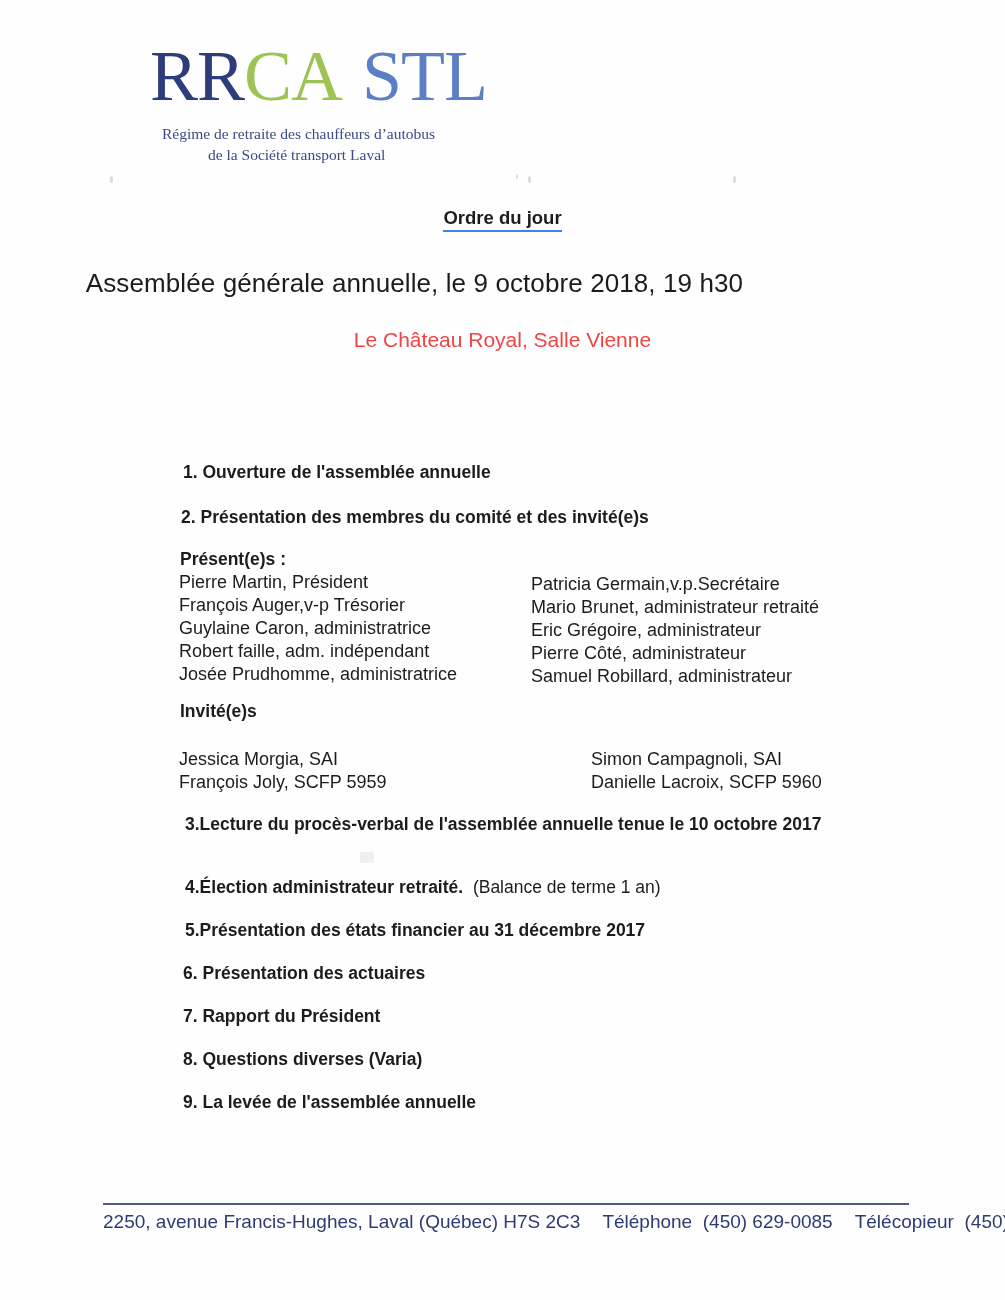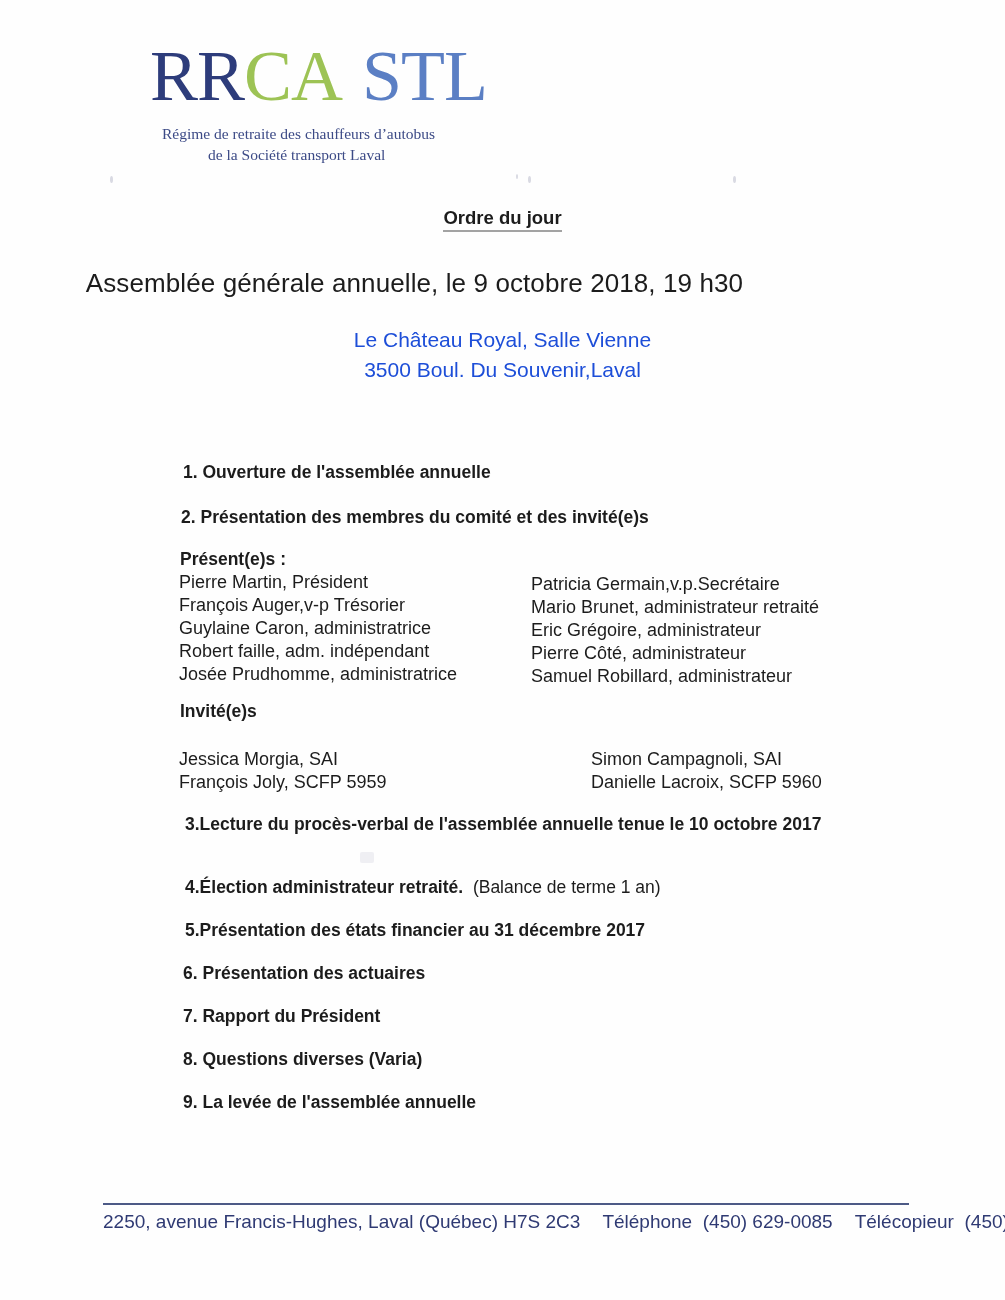--- a/index.html
+++ b/index.html
@@ -70,21 +70,21 @@
     position: absolute;
     left: 0;
     top: 207px;
     width: 1005px;
     text-align: center;
     font-size: 18.5px;
     font-weight: bold;
     color: #1c1c1c;
   }
   .ordre span {
-    border-bottom: 2px solid #a3a3a3;
+    border-bottom: 2px solid #3b82f6;
     padding-bottom: 2px;
   }
 
   .meeting-title {
     position: absolute;
     left: 0;
     top: 268px;
     width: 829px;
     text-align: center;
     font-size: 26px;
@@ -93,21 +93,21 @@
   }
 
   .venue {
     position: absolute;
     left: 0;
     top: 325px;
     width: 1005px;
     text-align: center;
     font-size: 21px;
     line-height: 1.42;
-    color: #1d4ed8;
+    color: #ef4444;
   }
 
   
   .agenda { position: absolute; left: 0; top: 0; width: 1005px; }
 
   .item {
     position: absolute;
     font-size: 17.5px;
     font-weight: bold;
     color: #1c1c1c;
@@ -188,21 +188,20 @@
   <div class="speck" style="left:733px;top:176px;width:3px;height:7px;"></div>
   <div class="speck" style="left:516px;top:174px;width:2px;height:5px;"></div>
   <div class="speck" style="left:360px;top:852px;width:14px;height:11px;opacity:.22;border-radius:2px;"></div>
 
   <div class="ordre"><span>Ordre du jour</span></div>
 
   <div class="meeting-title">Assemblée générale annuelle, le 9 octobre 2018, 19 h30</div>
 
   <div class="venue">
     <div>Le Château Royal, Salle Vienne</div>
-    <div>3500 Boul. Du Souvenir,Laval</div>
   </div>
 
   <div class="agenda">
 
     <div class="item it1">1. Ouverture de l'assemblée annuelle</div>
     <div class="item it2">2. Présentation des membres du comité et des invité(e)s</div>
 
     <div class="sub-head ph-present">Présent(e)s :</div>
     <div class="name-col present-left">
       <div>Pierre Martin, Président</div>

